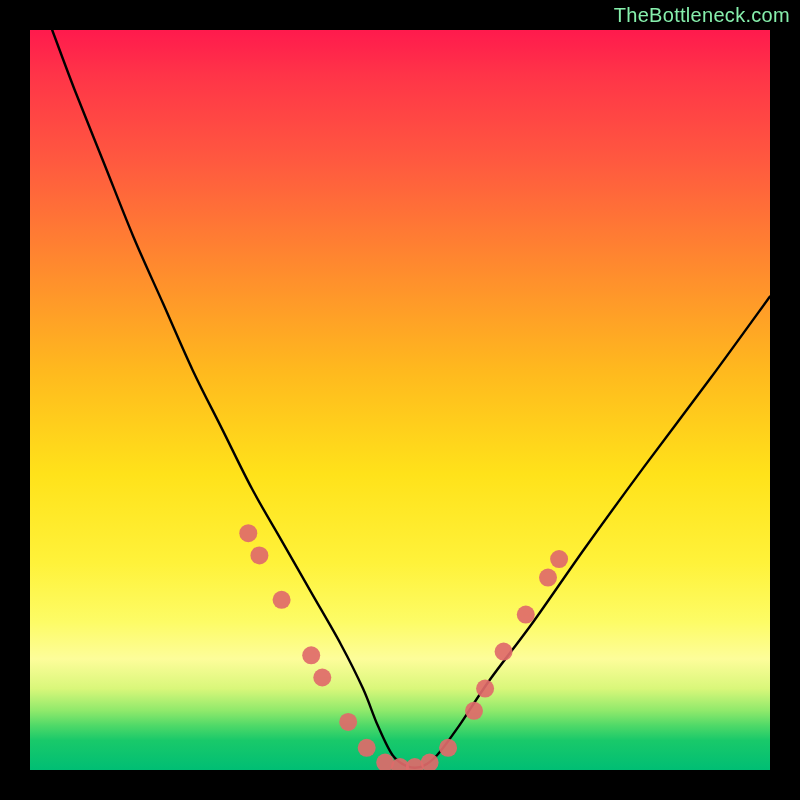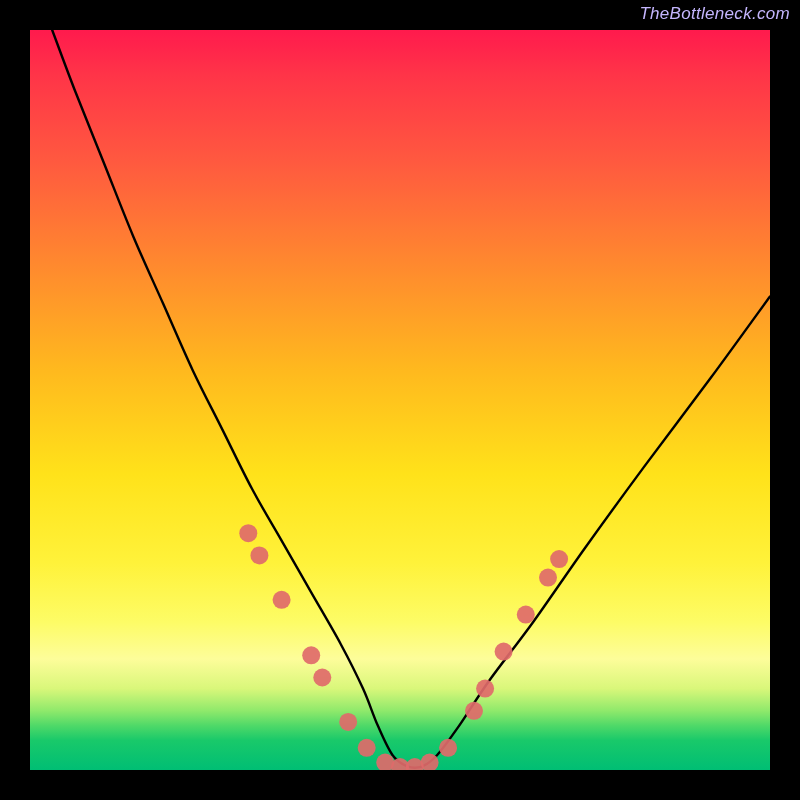--- a/index.html
+++ b/index.html
@@ -41,26 +41,25 @@
       #8fe96b 92%,
       #4fd968 94%,
       #19c96a 96%,
       #00be74 100%
     );
   }
   .watermark {
     position: absolute;
     top: 4px;
     right: 10px;
-    color: #c4b5fd;
-    font-size: 17px;
+    color: #86efac;
+    font-size: 20px;
     font-weight: 500;
     letter-spacing: 0.3px;
     user-select: none;
-    font-style: italic;
   }
   svg.curve {
     position: absolute;
     left: 0;
     top: 0;
     width: 740px;
     height: 740px;
   }
 </style>
 </head>

